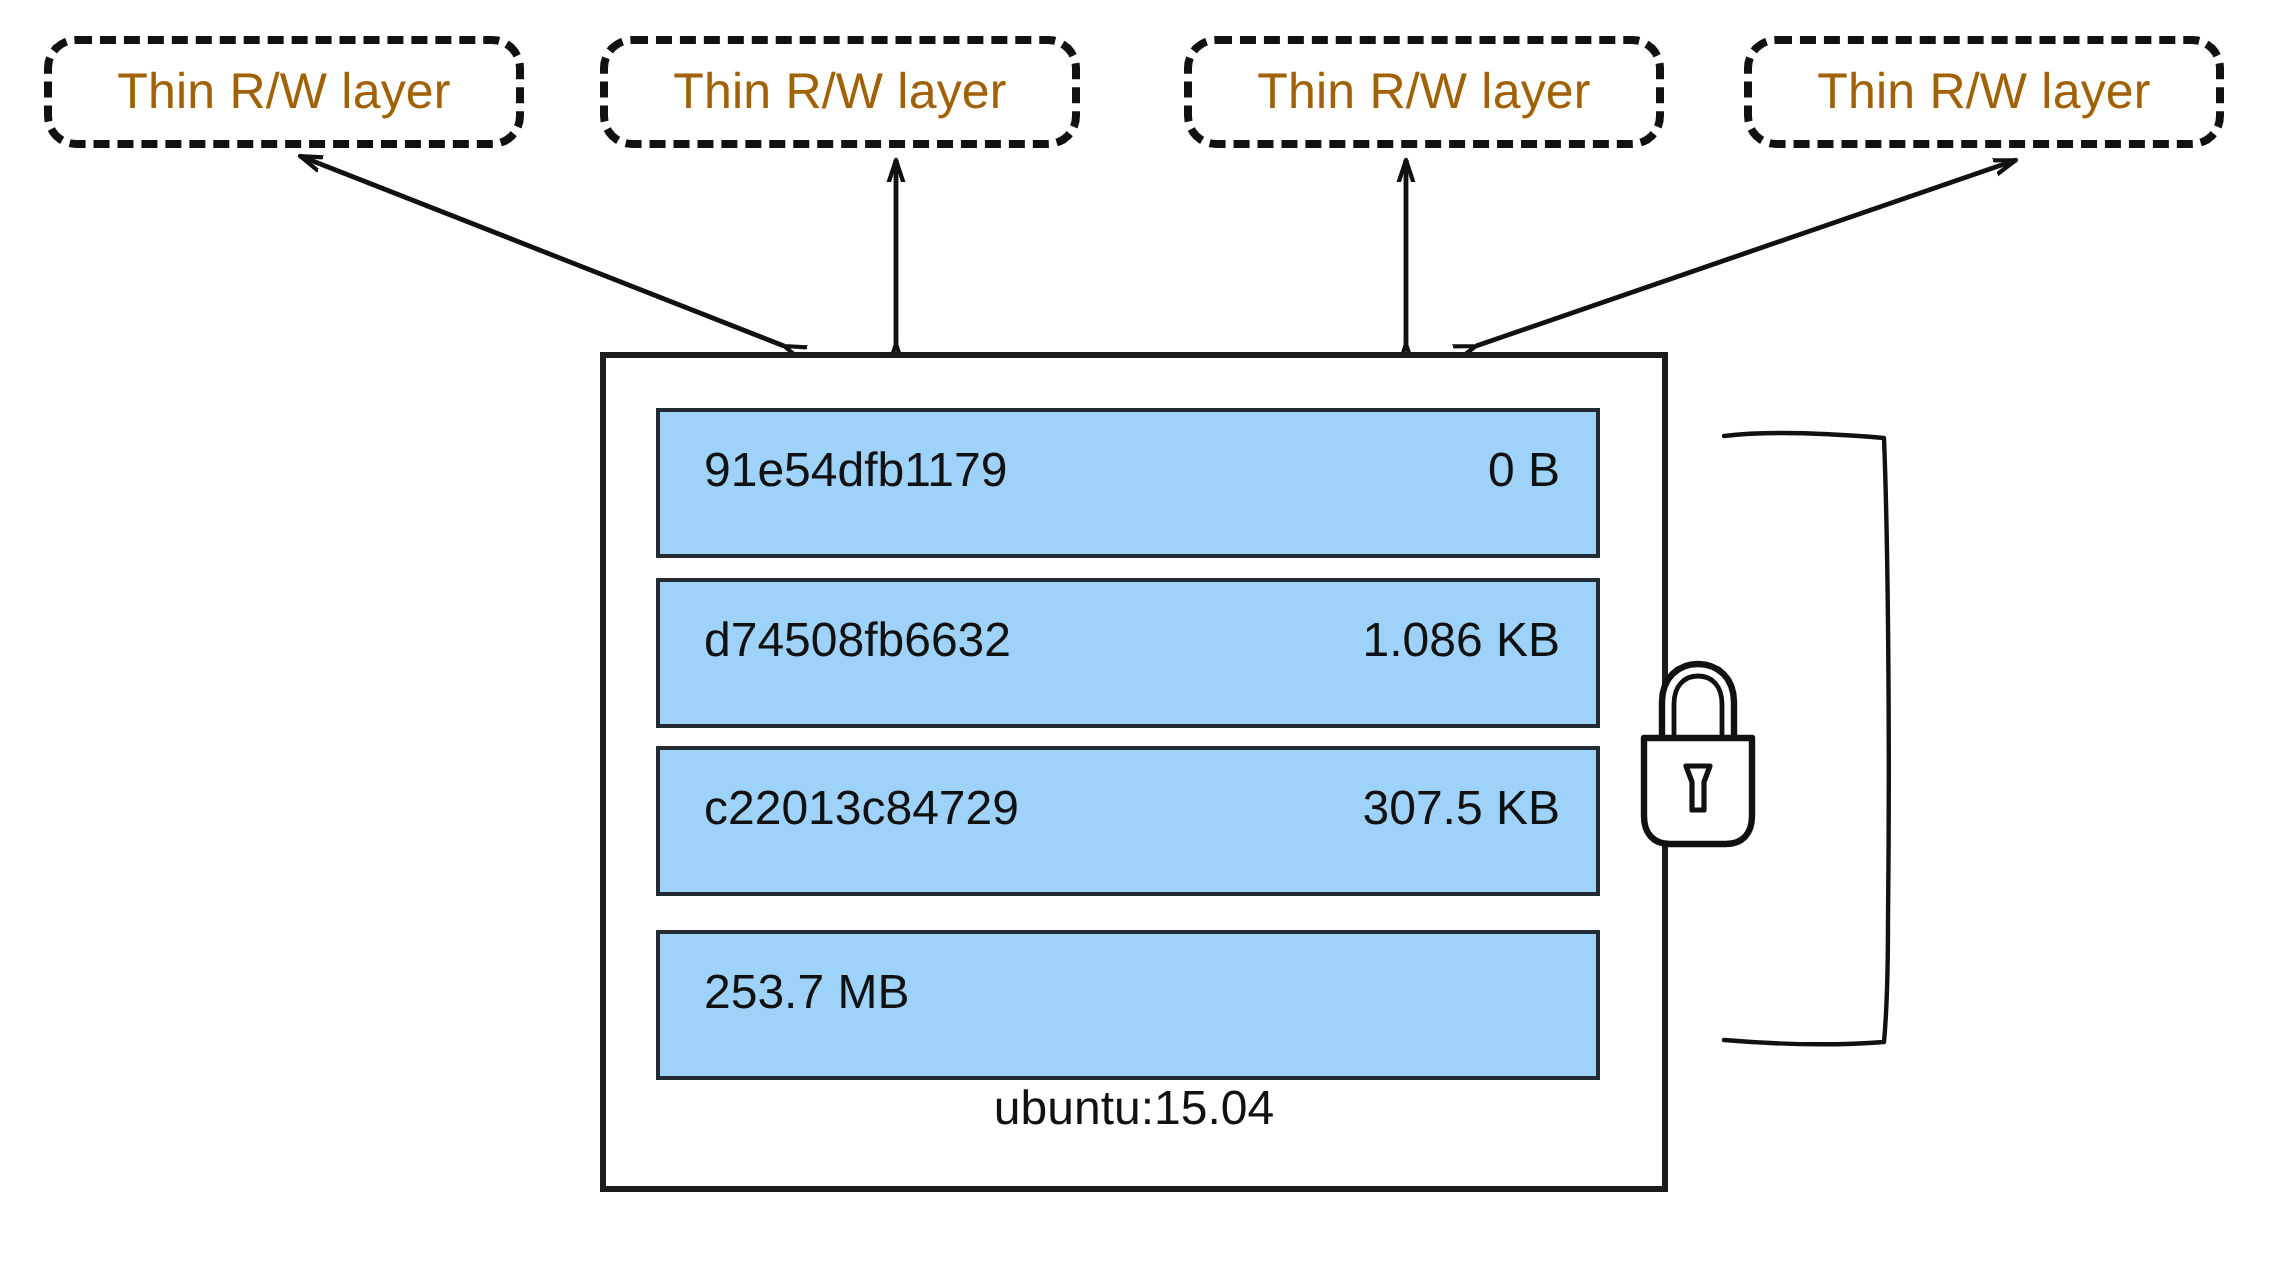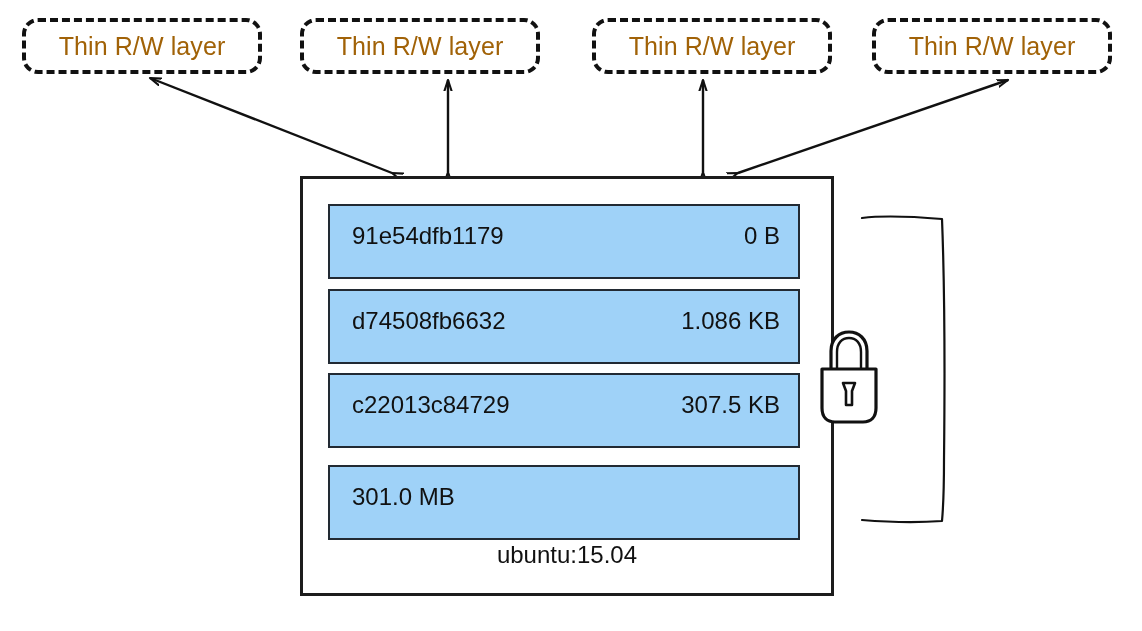--- a/index.html
+++ b/index.html
@@ -156,21 +156,21 @@
       <span class="layer-id">d74508fb6632</span>
       <span class="layer-size">1.086 KB</span>
     </div>
 
     <div class="layer-row" style="top:194px;">
       <span class="layer-id">c22013c84729</span>
       <span class="layer-size">307.5 KB</span>
     </div>
 
     <div class="layer-row" style="top:286px;">
-      <span class="layer-size">301.0 MB</span>
+      <span class="layer-size">253.7 MB</span>
     </div>
 
     <div class="base-caption">ubuntu:15.04</div>
   </div>
 
   <svg class="lock-icon" viewBox="0 0 62 104" xmlns="http://www.w3.org/2000/svg">
     <path d="M13,44 L13,26 C13,14 21,7 31,7 C41,7 49,14 49,26 L49,44" fill="#ffffff" stroke="#111111" stroke-width="3.2" stroke-linecap="round"></path>
     <path d="M19,44 L19,27 C19,18 24,13 31,13 C38,13 43,18 43,27 L43,44" fill="#ffffff" stroke="#111111" stroke-width="2.4" stroke-linecap="round"></path>
     <path d="M4,44 L58,44 L58,83 C58,92 53,97 45,97 L17,97 C9,97 4,92 4,83 Z" fill="#ffffff" stroke="#111111" stroke-width="3.2" stroke-linejoin="round"></path>
     <path d="M25,58 L37,58 L34,66 L34,80 L28,80 L28,66 Z" fill="#ffffff" stroke="#111111" stroke-width="2.6" stroke-linejoin="round"></path>

